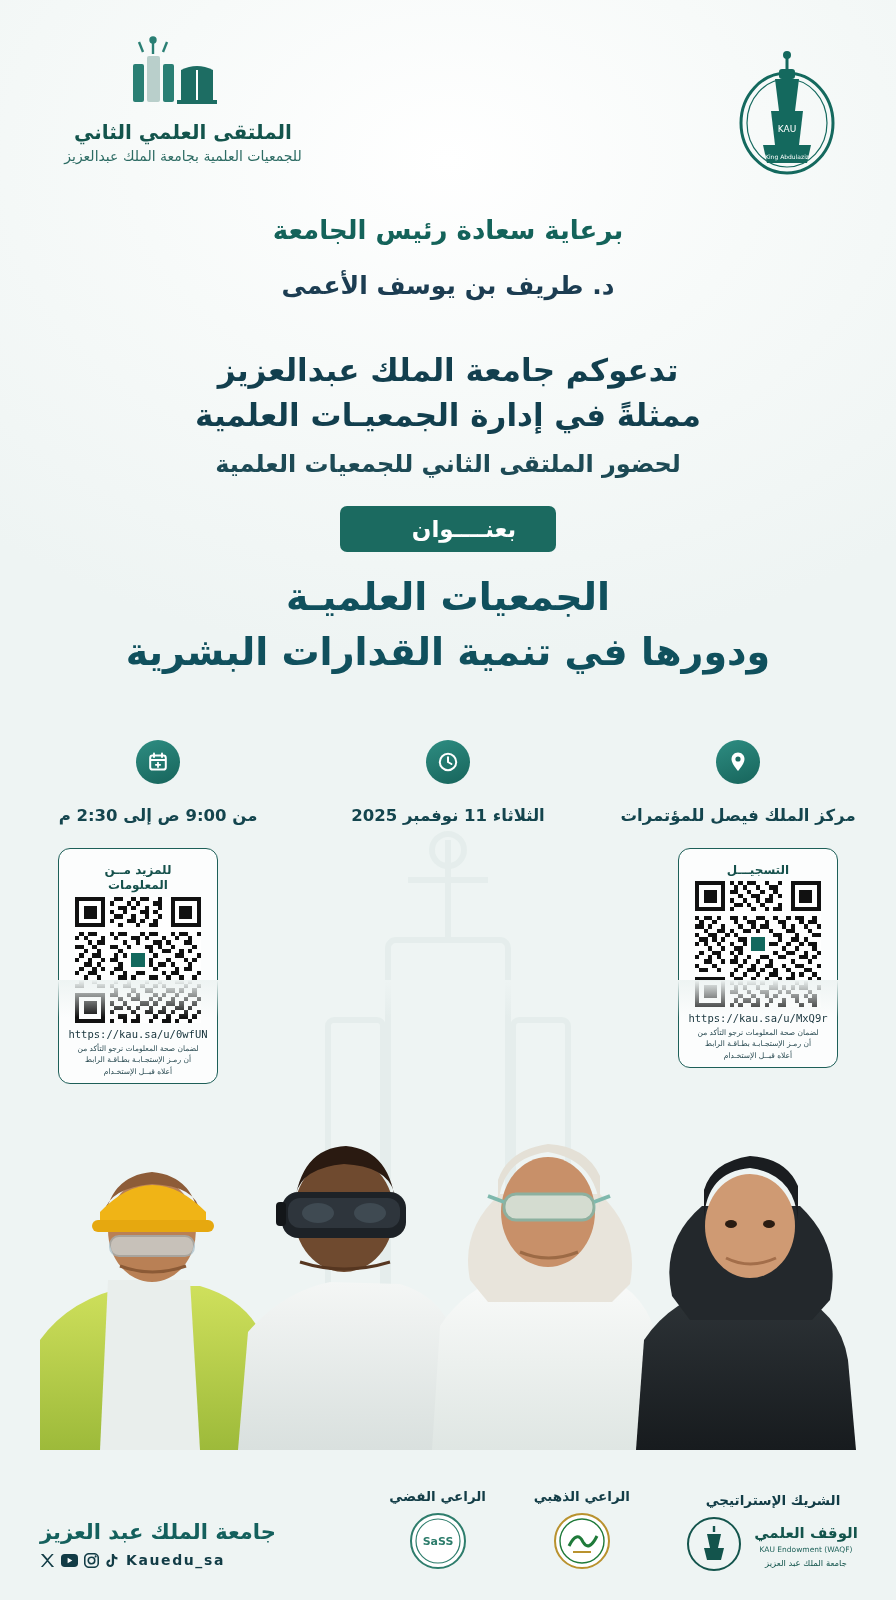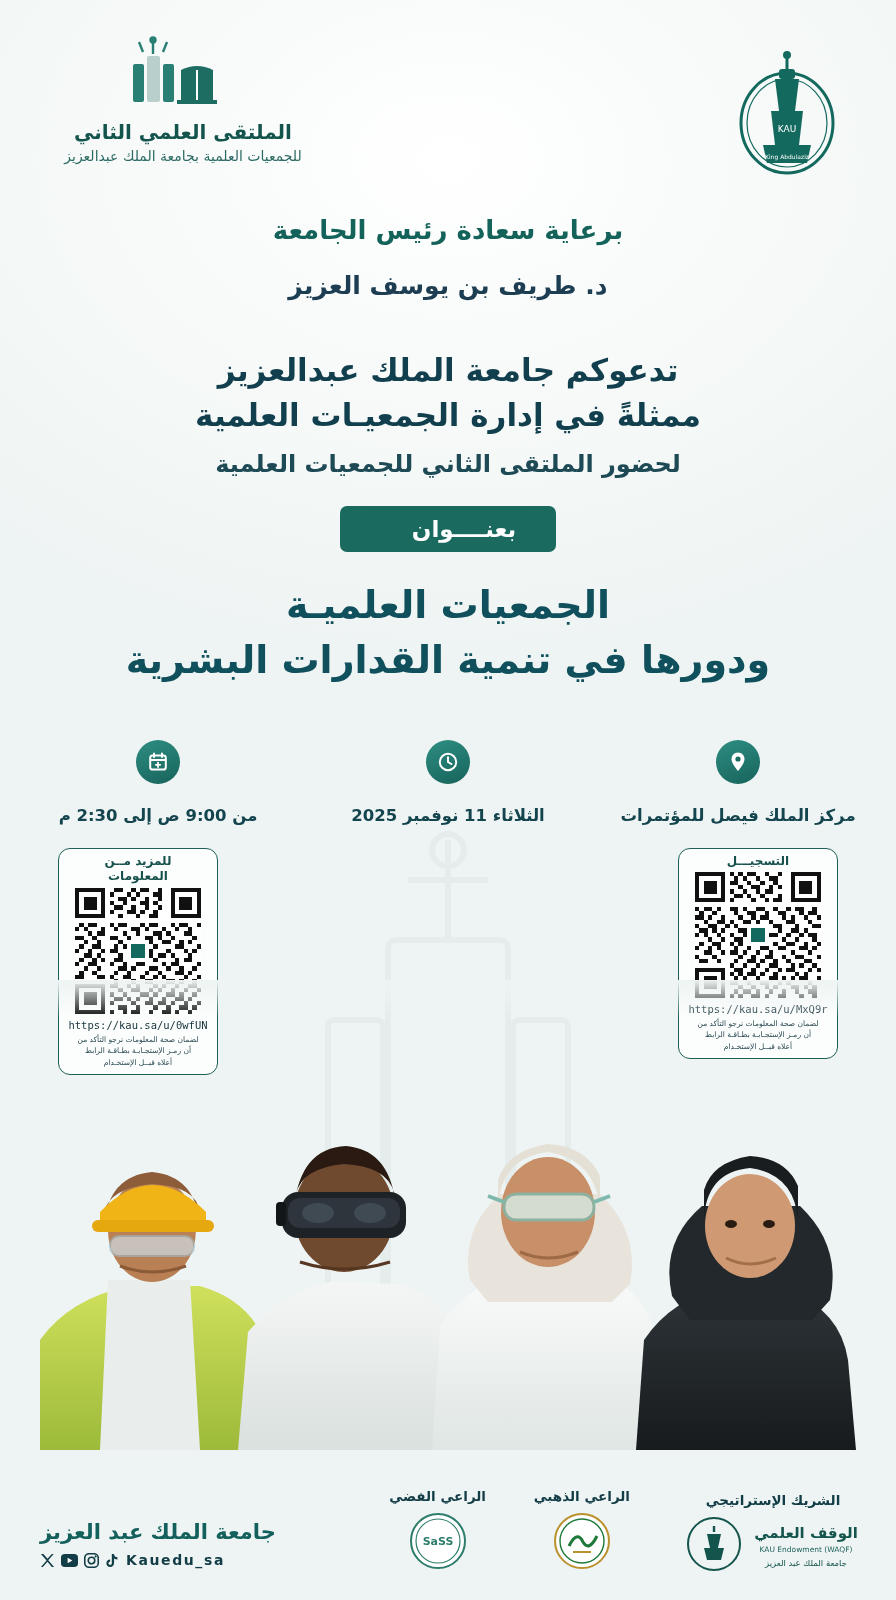--- a/index.html
+++ b/index.html
@@ -67,21 +67,21 @@
   .sub-invite {
     margin-top: 12px; font-size: 24px; color: #1d4a55; font-weight: 600;
   }
   .title-chip {
     margin: 28px auto 0; width: 216px; height: 46px;
     background: #1b6a60; border-radius: 7px;
     display: flex; align-items: center; justify-content: center;
     color: #ffffff; font-size: 23px; font-weight: bold; letter-spacing: 1px; padding-left: 32px;
   }
   .main-title {
-    margin-top: 26px;
+    margin-top: 18px;
     font-size: 38px; font-weight: bold; color: #10505d; line-height: 1.45;
   }
 
   
   .info-row {
     position: absolute; top: 740px; left: 0; right: 0;
     display: flex; justify-content: center; gap: 0;
   }
   .info-item { width: 290px; text-align: center; }
   .info-icon {
@@ -94,21 +94,21 @@
   .info-icon.pin { border-radius: 50% 50% 50% 50%; }
   .info-text { font-size: 16.5px; color: #14454e; font-weight: 600; }
 
   
   .qr-box {
     position: absolute;
     width: 160px;
     border: 1.6px solid #1d5f58;
     border-radius: 12px;
     background: rgba(255,255,255,0.82);
-    padding: 5px 8px 6px;
+    padding: 14px 8px 6px;
     text-align: center;
   }
   .qr-left { left: 58px; top: 848px; }
   .qr-right { right: 58px; top: 848px; }
   .qr-label { font-size: 12px; font-weight: bold; color: #16514c; letter-spacing: 3px; margin-bottom: 4px; }
   .qr-label.two-line { letter-spacing: 1px; line-height:1.25; }
   .qr-img { width: 126px; height: 126px; margin: 0 auto; display: block; }
   .qr-url { font-size: 10.5px; color: #16333b; margin-top: 5px; font-family: "DejaVu Sans Mono", monospace; }
   .qr-note { font-size: 7.5px; color: #2a4b52; line-height: 1.5; margin-top: 3px; }
 
@@ -192,21 +192,21 @@
           </g>
         </svg>
       </div>
       <div class="t1">الملتقى العلمي الثاني</div>
       <div class="t2">للجمعيات العلمية بجامعة الملك عبدالعزيز</div>
     </div>
   </div>
 
   <div class="content">
     <div class="patron-1">برعاية سعادة رئيس الجامعة</div>
-    <div class="patron-2">د. طريف بن يوسف العزيز</div>
+    <div class="patron-2">د. طريف بن يوسف الأعمى</div>
     <div class="invite">
       <span class="l1">تدعوكم جامعة الملك عبدالعزيز</span>
       <span class="l2">ممثلةً في إدارة الجمعيـات العلمية</span>
     </div>
     <div class="sub-invite">لحضور الملتقى الثاني للجمعيات العلمية</div>
 
     <div class="title-chip">بعنــــوان</div>
 
     <div class="main-title">
       <div>الجمعيات العلميـة</div>

